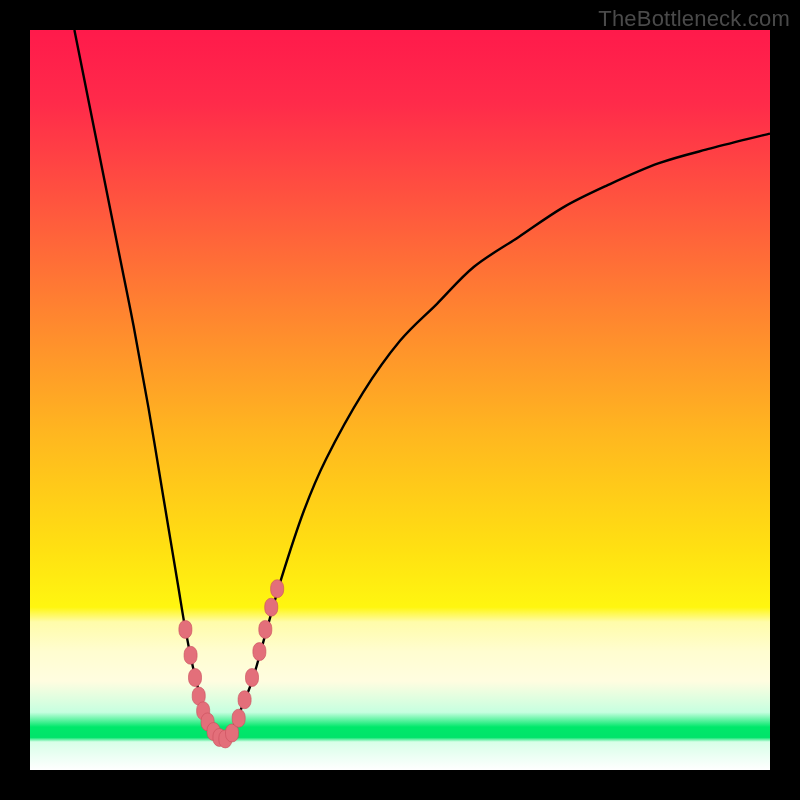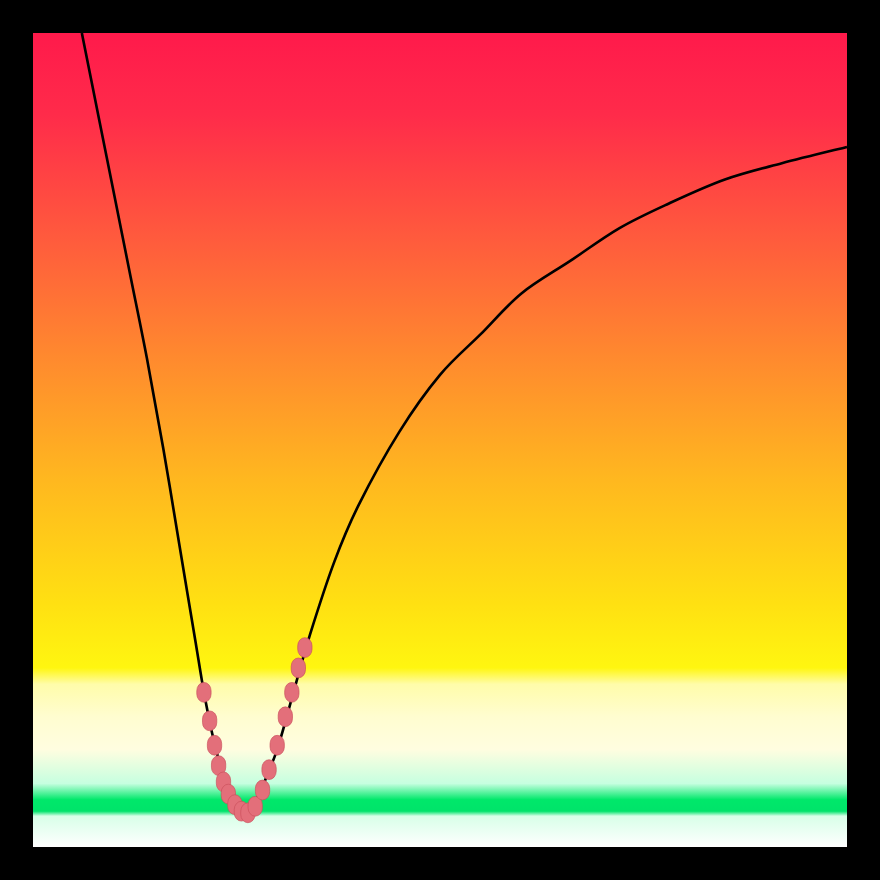--- a/index.html
+++ b/index.html
@@ -85,13 +85,14 @@
           <rect x="202.17999999999998" y="679.2" width="13" height="18" rx="6.5" ry="7.5" fill="#e36f7a" stroke="#c94f5c" stroke-width="0.6"></rect>
           <rect x="208.1" y="660.7" width="13" height="18" rx="6.5" ry="7.5" fill="#e36f7a" stroke="#c94f5c" stroke-width="0.6"></rect>
           <rect x="215.5" y="638.5" width="13" height="18" rx="6.5" ry="7.5" fill="#e36f7a" stroke="#c94f5c" stroke-width="0.6"></rect>
           <rect x="222.9" y="612.6" width="13" height="18" rx="6.5" ry="7.5" fill="#e36f7a" stroke="#c94f5c" stroke-width="0.6"></rect>
           <rect x="228.82" y="590.4" width="13" height="18" rx="6.5" ry="7.5" fill="#e36f7a" stroke="#c94f5c" stroke-width="0.6"></rect>
           <rect x="234.74" y="568.2" width="13" height="18" rx="6.5" ry="7.5" fill="#e36f7a" stroke="#c94f5c" stroke-width="0.6"></rect>
           <rect x="240.65999999999997" y="549.7" width="13" height="18" rx="6.5" ry="7.5" fill="#e36f7a" stroke="#c94f5c" stroke-width="0.6"></rect>
         </g>
     </svg>
   </div>
+  <div class="watermark">TheBottleneck.com</div>
 </div>
 
 </body></html>

